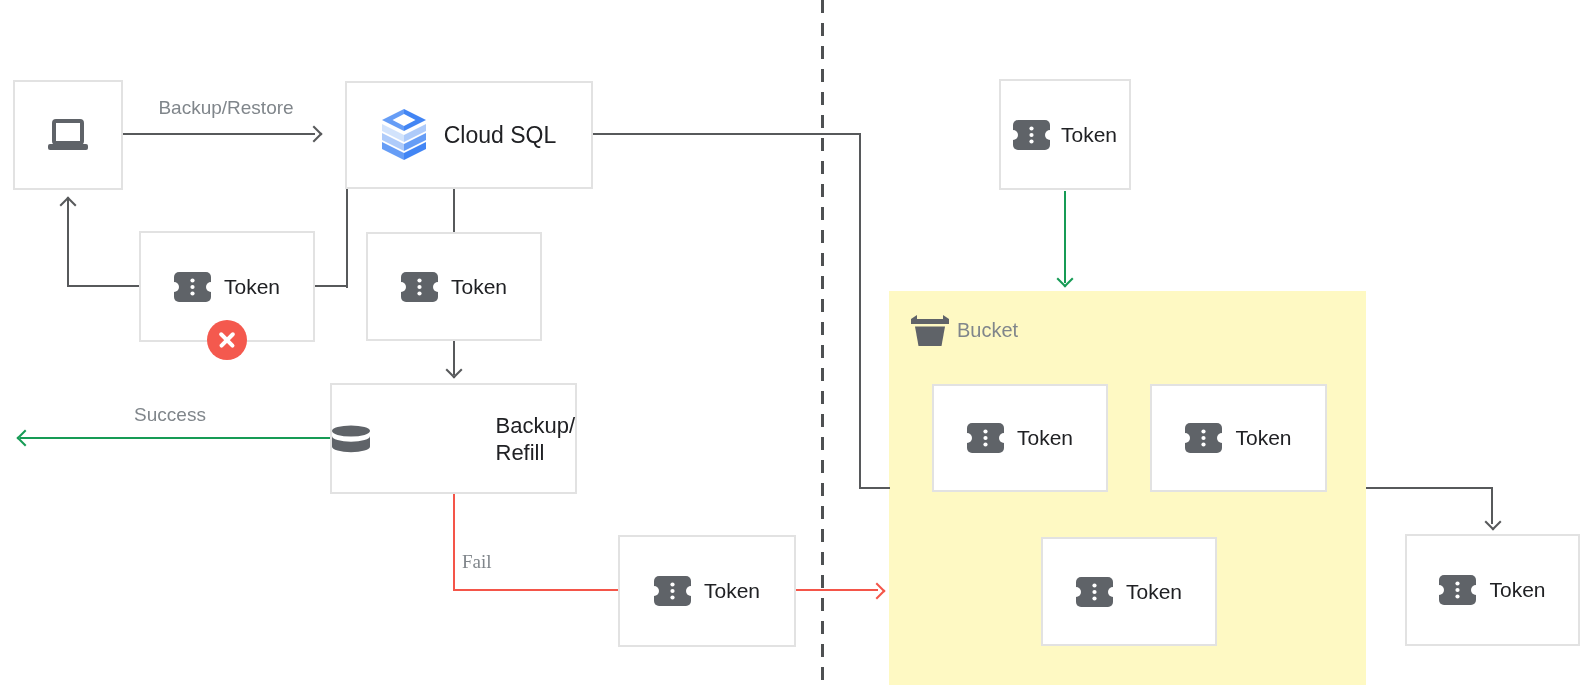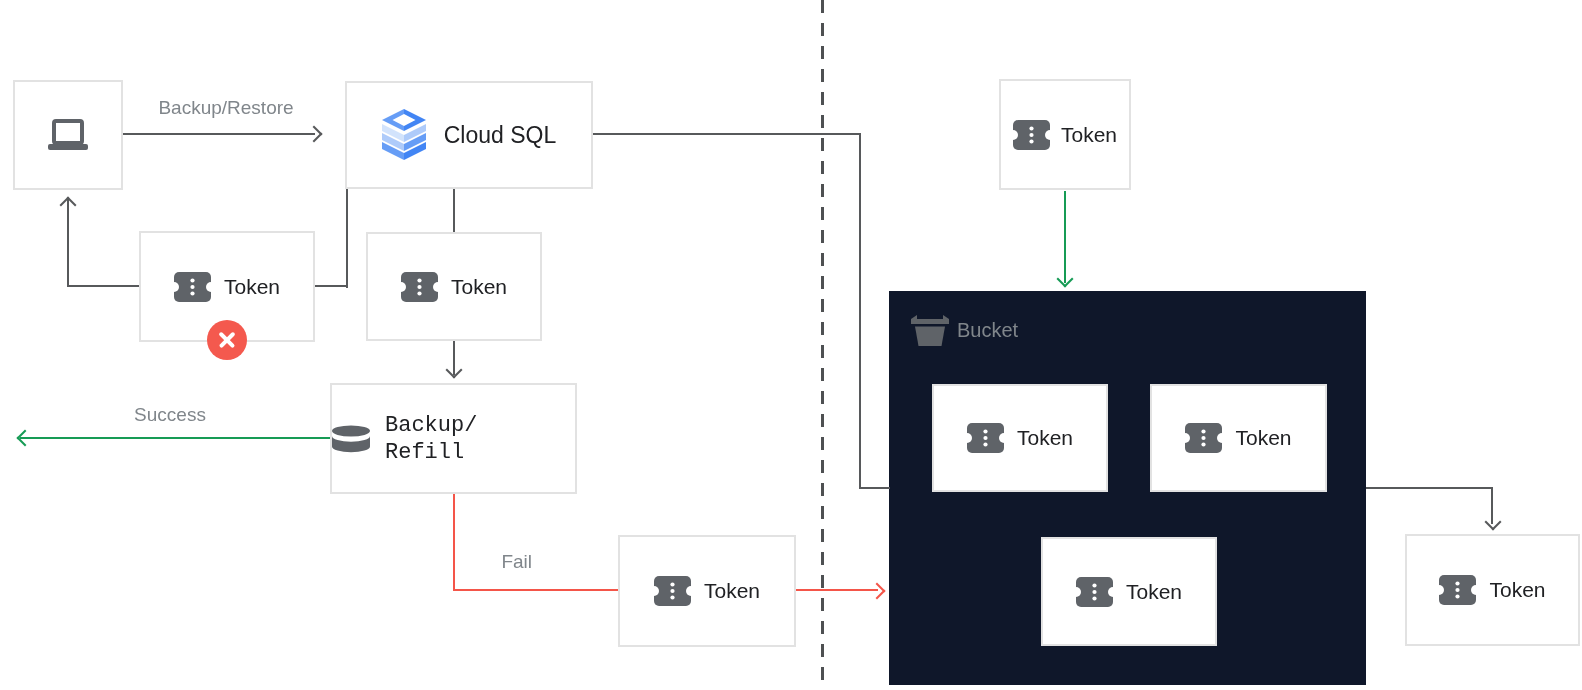--- a/index.html
+++ b/index.html
@@ -30,21 +30,21 @@
   .chev-u{border-top:2.5px solid #57595b;border-left:2.5px solid #57595b;transform:rotate(45deg);}
   .chev-d{border-bottom:2.5px solid #57595b;border-right:2.5px solid #57595b;transform:rotate(45deg);}
   .chev.green-c{border-color:#169b55;}
   .chev.red-c{border-color:#f45549;}
   .dashed-sep{
     position:absolute;left:821px;top:0;width:3px;height:690px;z-index:1;
     background:repeating-linear-gradient(to bottom,#4e5052 0 13px,transparent 13px 23px);
   }
   .bucket{
     position:absolute;left:889px;top:291px;width:477px;height:394px;
-    background:#0f172a;z-index:0;
+    background:#fef9c3;z-index:0;
   }
   .bucket-head-icon{position:absolute;left:22px;top:24px;}
   .bucket-head-label{position:absolute;left:68px;top:28px;font-size:20px;color:#80868b;}
   .x-badge{
     position:absolute;left:207px;top:320px;width:40px;height:40px;border-radius:50%;
     background:#f4594e;z-index:3;
   }
   .x-badge .xbar{
     position:absolute;left:10px;top:18px;width:20px;height:3.5px;background:#ffffff;border-radius:2px;
   }
@@ -110,21 +110,21 @@
 
   <div class="v-line green-l" style="left:1064px;top:191px;height:92px;"></div>
   <span class="chev chev-d green-c" style="left:1059px;top:273px;"></span>
 
   <div class="h-line" style="left:1366px;top:487px;width:127px;"></div>
   <div class="v-line" style="left:1491px;top:487px;height:37px;"></div>
   <span class="chev chev-d" style="left:1487px;top:516px;"></span>
 
   <div class="lbl" style="left:150px;top:97px;width:152px;text-align:center;">Backup/Restore</div>
   <div class="lbl" style="left:120px;top:404px;width:100px;text-align:center;">Success</div>
-  <div class="lbl" style="left:462px;top:551px;width:70px;text-align:right;">Fail</div>
+  <div class="lbl" style="left:462px;top:551px;width:70px;text-align:left;font-family:Liberation Serif, serif;">Fail</div>
 
   <div class="box" style="left:13px;top:80px;width:110px;height:110px;">
     <svg width="42" height="33" viewBox="0 0 42 33">
       <rect x="7" y="2" width="28" height="22" rx="2" fill="none" stroke="#5f6368" stroke-width="4"></rect>
       <rect x="1" y="25" width="40" height="6" rx="2" fill="#5f6368"></rect>
     </svg>
   </div>
 
   <div class="box" style="left:329px;top:81px;width:248px;height:108px;gap:18px;margin-left:16px;">
     <svg width="44" height="52" viewBox="0 0 44 52">
@@ -152,21 +152,21 @@
     <span class="xbar b2"></span>
   </div>
 
   <div class="box" style="left:366px;top:232px;width:176px;height:109px;">
     <svg width="37" height="30" viewBox="0 0 37 30">
         <use href="#tok-def"></use>
       </svg>
     <span class="node-label">Token</span>
   </div>
 
-  <div class="box" style="left:330px;top:383px;width:247px;height:111px;justify-content:flex-start;gap:15px;font-family:Liberation Mono, monospace;">
+  <div class="box" style="left:330px;top:383px;width:247px;height:111px;justify-content:space-between;gap:15px;">
     <svg width="38" height="28" viewBox="0 0 38 28">
       <ellipse cx="19" cy="6" rx="19" ry="5.5" fill="#5f6368"></ellipse>
       <path d="M0 11 L0 21.5 A19 5.8 0 0 0 38 21.5 L38 11 A19 5.8 0 0 1 0 11 Z" fill="#5f6368"></path>
     </svg>
     <span class="br-text">
       <div>Backup/</div>
       <div>Refill</div>
     </span>
   </div>
 

